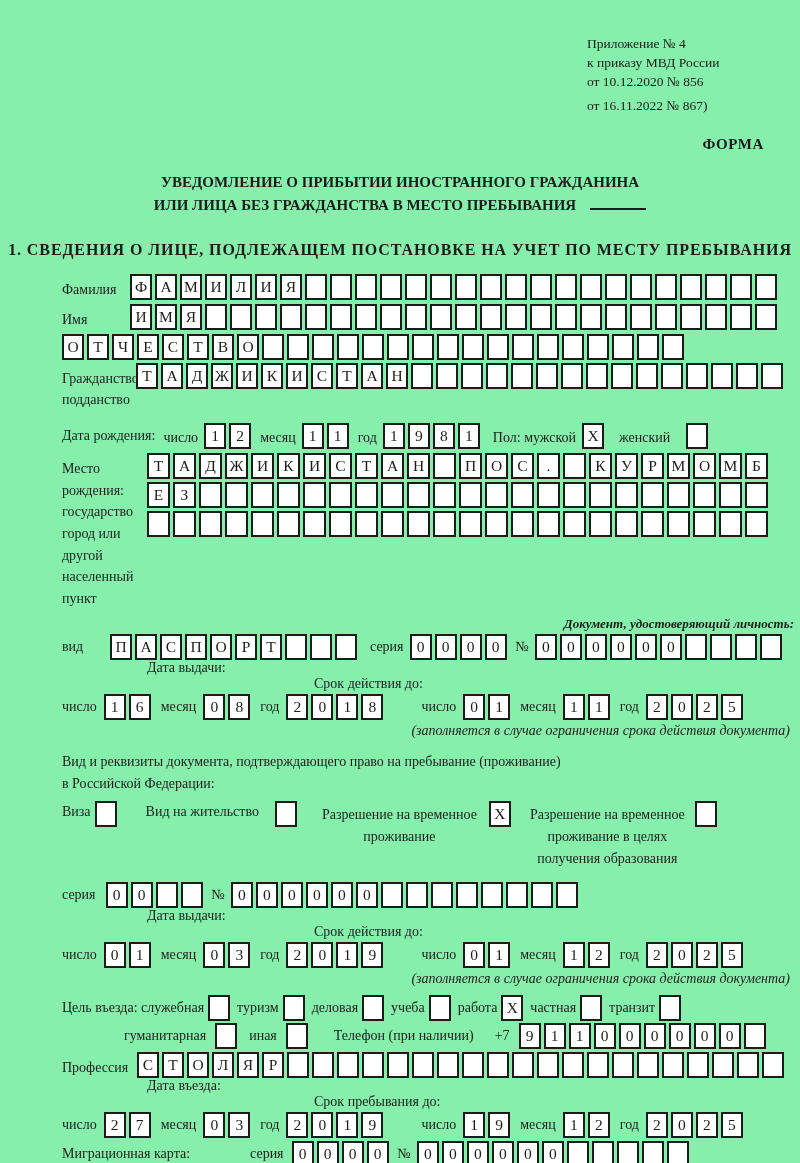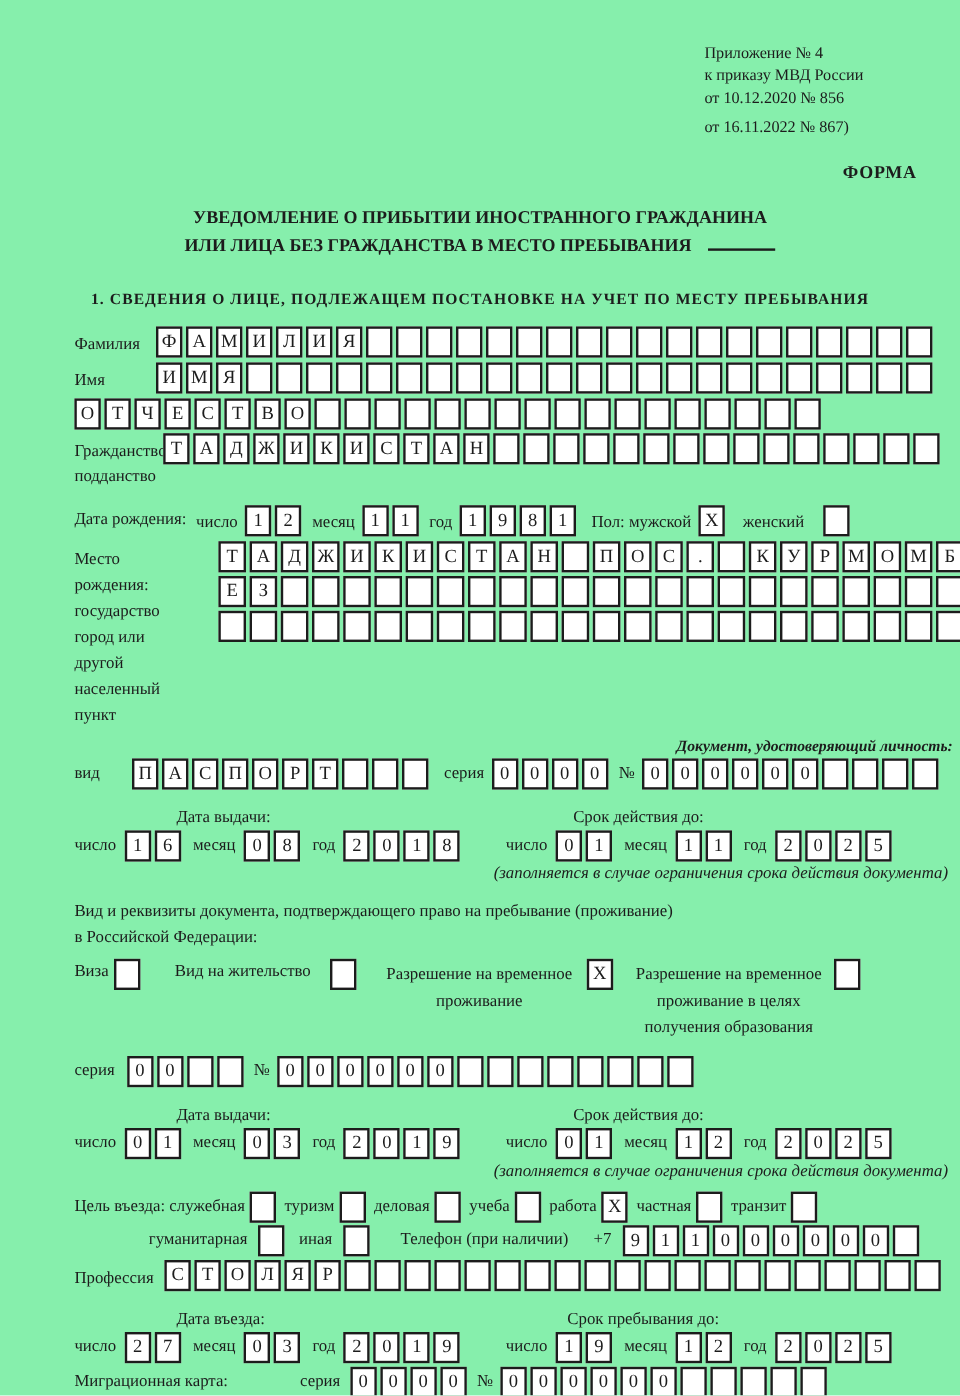--- a/index.html
+++ b/index.html
@@ -7,39 +7,39 @@
   .page {
     width:800px; height:1163px; margin:0 auto; background:#86efac;
     color:#1c1c1c; font-family:"Liberation Serif","DejaVu Serif",serif;
     position:relative; overflow:hidden;
   }
   .top-note { width:205px; margin:34px 8px 0 auto; font-size:13.5px; line-height:1.42; }
   .top-note .edition { margin-top:5px; }
   .forma { text-align:right; padding-right:36px; margin-top:20px; font-weight:700; font-size:15px; letter-spacing:.6px; }
   .title { text-align:center; font-weight:700; font-size:15px; margin-top:18px; line-height:1.55; }
   .blank-line { display:inline-block; width:56px; border-bottom:2.5px solid #1c1c1c; margin-left:14px; }
-  .sec-heading { font-weight:700; font-size:13px; letter-spacing:.9px; margin-top:24px; text-align:center; }
+  .sec-heading { font-weight:700; font-size:16px; letter-spacing:.9px; margin-top:24px; text-align:center; }
   .fbody { padding:0 6px 0 62px; font-size:14px; }
   .frow { display:flex; align-items:flex-start; }
   .ac { align-items:center; }
   .flabel { flex:none; padding-top:5px; white-space:pre-line; line-height:1.55; }
   .w68 { width:68px; } .w74 { width:74px; } .w89 { width:89px; } .w85 { width:85px; }
   .w48 { width:48px; } .w75b { width:75px; }
   .cells { display:inline-flex; flex:none; }
   .cell {
     width:22px; height:26px; border:2px solid #1c1c1c; margin-right:3px;
     display:inline-flex; align-items:center; justify-content:center;
     font-size:15.5px; flex:none; background:#fff;
   }
   .wide .cell { width:23px; }
-  .mt2{margin-top:2px;} .mt3{margin-top:3px;} .mt4{margin-top:4px;gap:35px;}
+  .mt2{margin-top:2px;} .mt3{margin-top:3px;} .mt4{margin-top:4px;}
   .mt8{margin-top:8px;} .mt12{margin-top:12px;} .mt15{margin-top:15px;}
   .doc-heading { text-align:right; font-weight:700; font-size:13px; margin-top:6px;font-style:italic; }
   .inline-lab { margin:0 6px; padding-top:5px; }
-  .dhead { display:flex; margin-top:16px; }
+  .dhead { display:flex; margin-top:0;flex-direction:column; }
   .dhead .h1 { margin-left:85px; }
   .dhead .h2 { margin-left:252px; }
   .drow { display:flex; align-items:center; margin-top:2px; }
   .dategrp { display:flex; align-items:center; gap:7px; }
   .dategrp.g2 { margin-left:35px; }
   .note-right { text-align:right; font-size:14px; margin-top:3px; padding-right:4px;font-style:italic; }
   .plain { margin-top:12px; line-height:1.6; }
   .permit-row { display:flex; align-items:flex-start; margin-top:6px; }
   .center-lab { text-align:center; white-space:pre-line; line-height:1.55; padding-top:3px; }
 </style>

